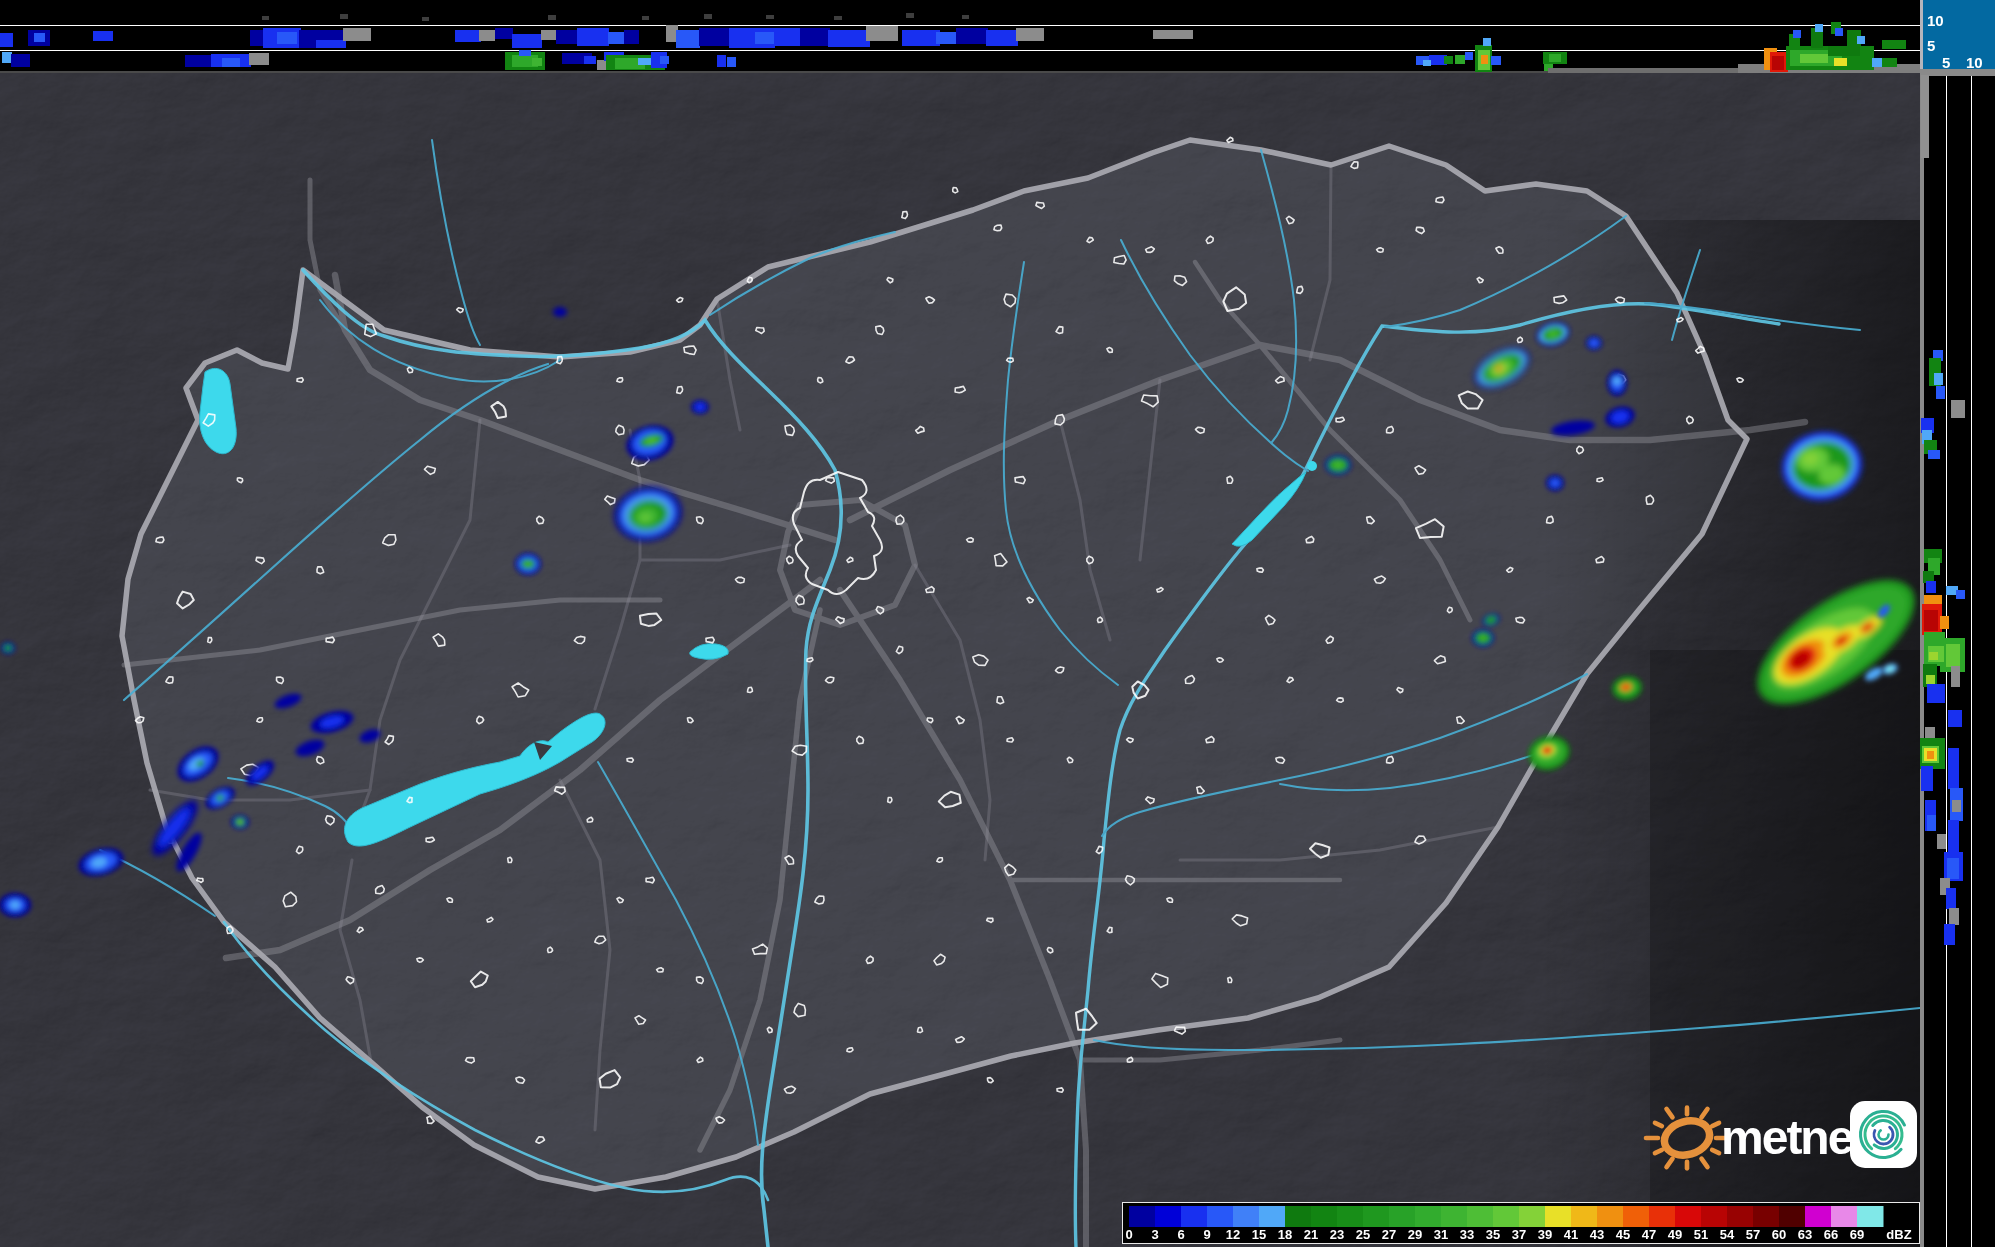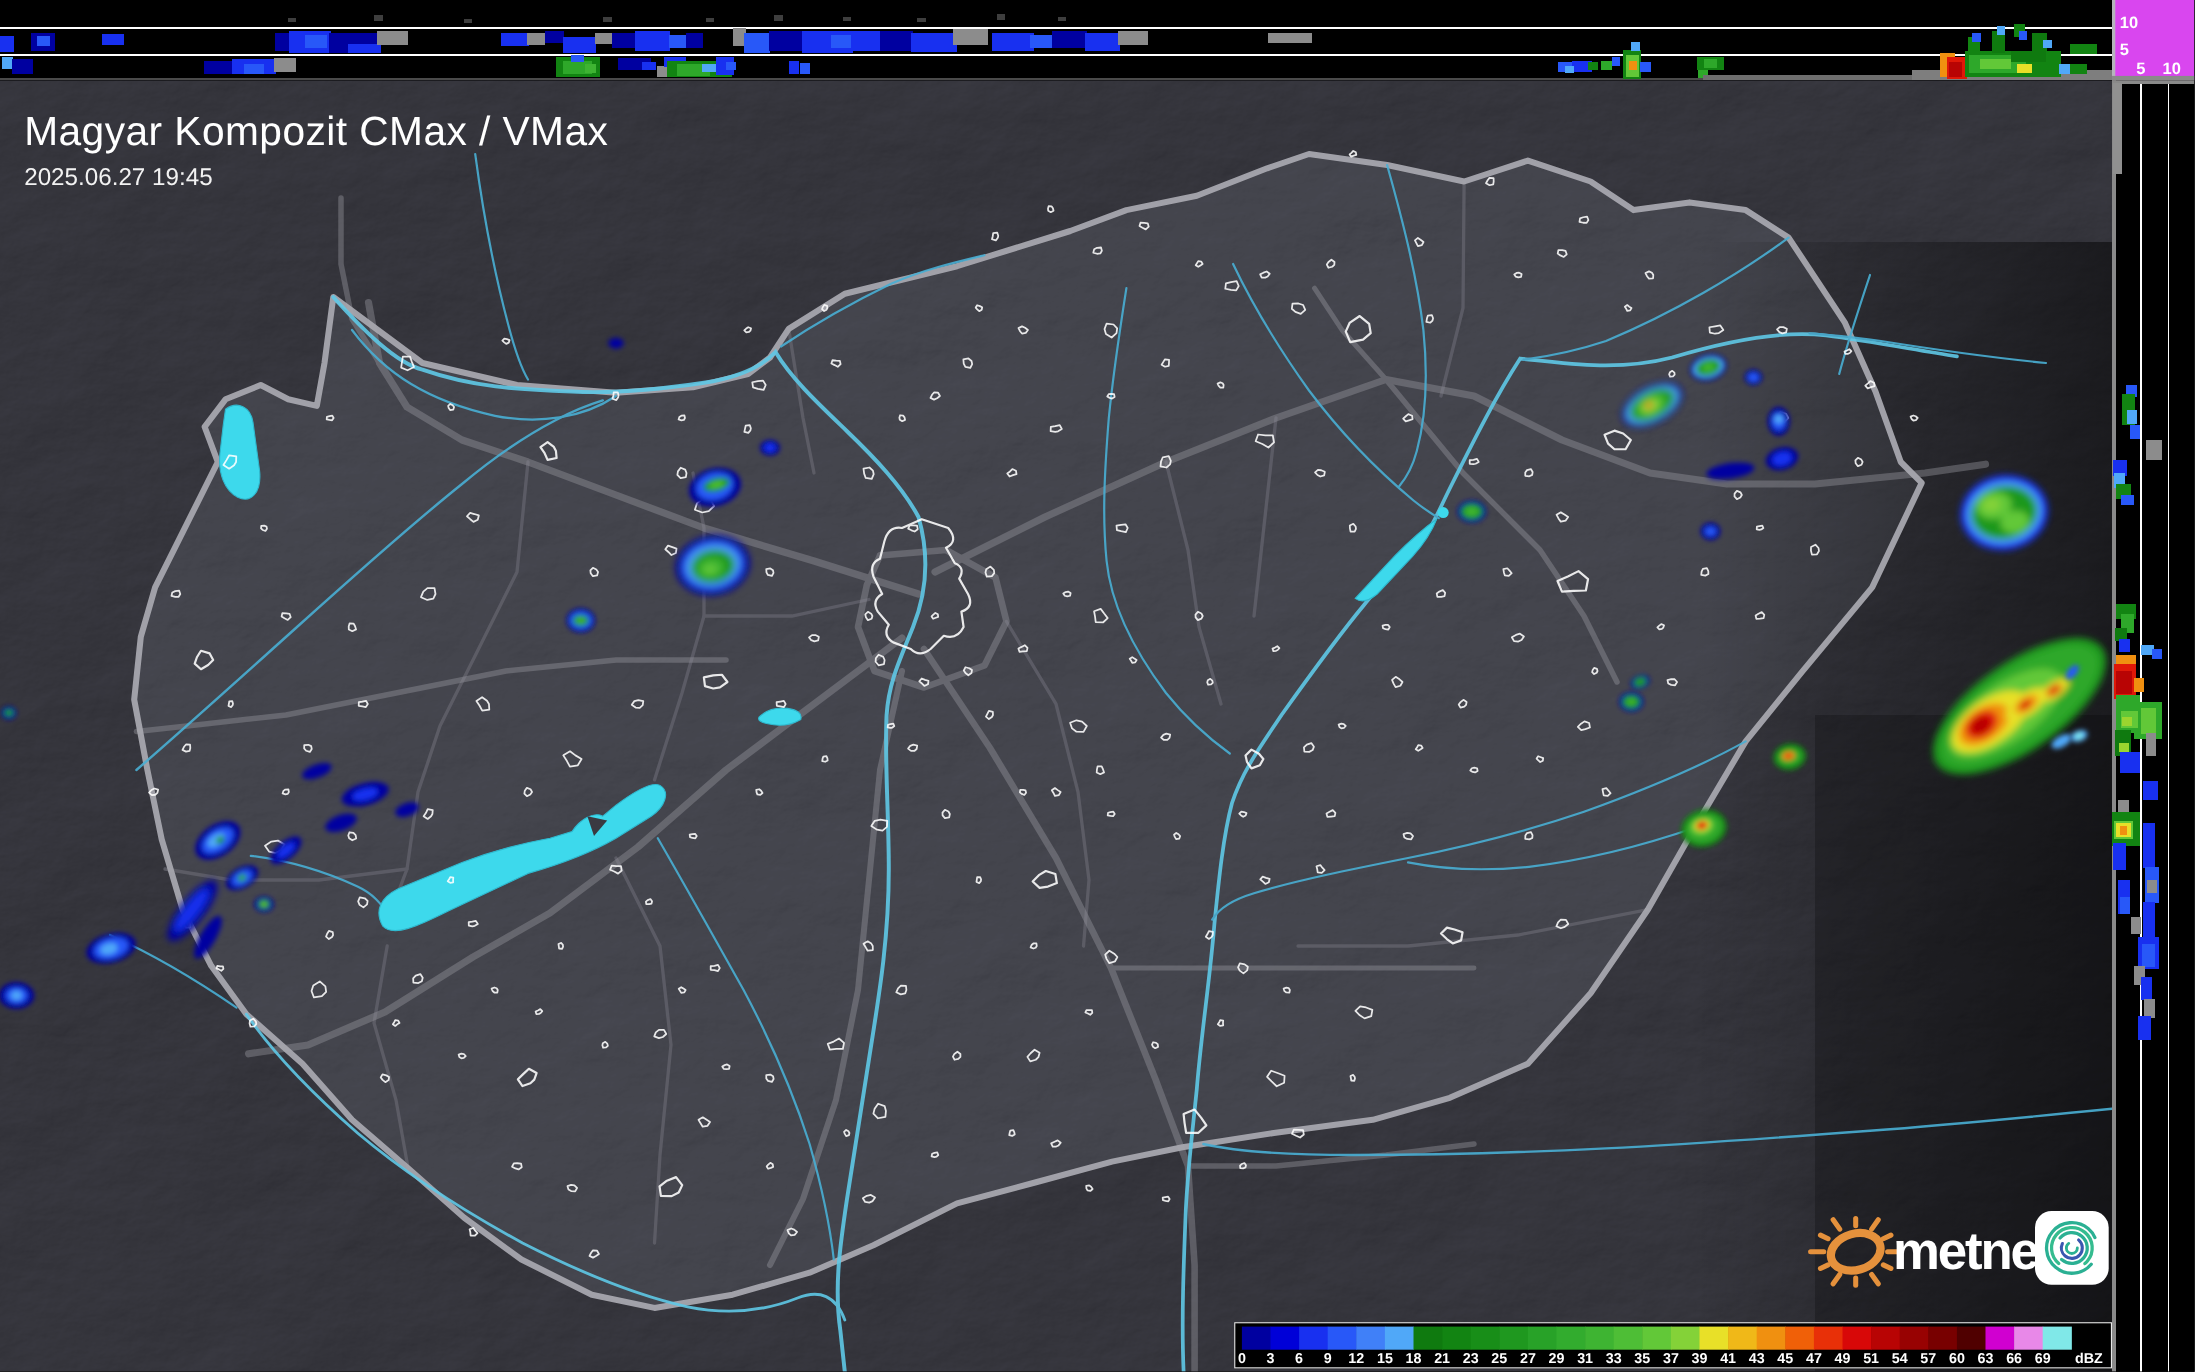--- a/index.html
+++ b/index.html
@@ -1,21 +1,21 @@
 <!DOCTYPE html>
 <html><head>
 <meta charset="utf-8">
 <style>
   html,body{margin:0;padding:0;background:#000;}
   #stage{position:relative;width:1995px;height:1247px;overflow:hidden;background:#000;
          font-family:"Liberation Sans",sans-serif;}
   
   .top-strip{position:absolute;left:0;top:0;width:1920px;height:73px;background:#000;}
   
-  .corner{position:absolute;left:1920px;top:0;width:75px;height:73px;background:#d946ef;
+  .corner{position:absolute;left:1920px;top:0;width:75px;height:73px;background:#0369a1;
           border-left:3px solid #b5b5bc;box-sizing:border-box;}
   .corner::after{content:"";position:absolute;left:-3px;right:0;bottom:0;height:4px;background:#8a8a8a;}
   .corner .ax{position:absolute;color:#fff;font-size:15px;font-weight:bold;line-height:1;}
   
   .right-strip{position:absolute;left:1920px;top:73px;width:75px;height:1174px;background:#000;}
   
   .map{position:absolute;left:0;top:73px;width:1920px;height:1174px;background:#2c2c32;overflow:hidden;}
   .titlebox{position:absolute;left:22px;top:26px;color:#fff;z-index:30;}
   .titlebox h1{margin:0;font-size:37px;font-weight:500;letter-spacing:.4px;}
   .titlebox .ts{margin-top:7px;font-size:22px;font-weight:400;color:#f2f2f2;}
@@ -500,24 +500,20 @@
               <ellipse cx="0" cy="0" rx="8" ry="6" fill="#1F981F"></ellipse>
               <ellipse cx="0" cy="0" rx="4" ry="3" fill="#3EB432"></ellipse>
             </g>
             <g transform="translate(1491,620) rotate(-20)" filter="url(#blob-blur)">
               <ellipse cx="0" cy="0" rx="9" ry="6" fill="#0000A0"></ellipse>
               <ellipse cx="0" cy="0" rx="6" ry="4" fill="#1F981F"></ellipse>
             </g>
           </g>
       </g>
     </svg>
-    <div class="titlebox">
-      <h1>Magyar Kompozit CMax / VMax</h1>
-      <div class="ts">2025.06.27 19:45</div>
-    </div>
   </div>
 
   <div class="top-strip">
     <svg id="top-svg" width="1920" height="73" shape-rendering="crispEdges">
       <rect x="0" y="24.5" width="1920" height="1.6" fill="#fff"></rect>
       <rect x="0" y="49.5" width="1920" height="1.6" fill="#fff"></rect>
       <rect x="0" y="70.8" width="1920" height="2.2" fill="#4a4a4a"></rect>
       <g id="top-pixels">
           <rect x="262" y="16" width="7" height="4" fill="#3E3E3E"></rect>
           <rect x="340" y="14" width="8" height="5" fill="#3E3E3E"></rect>

